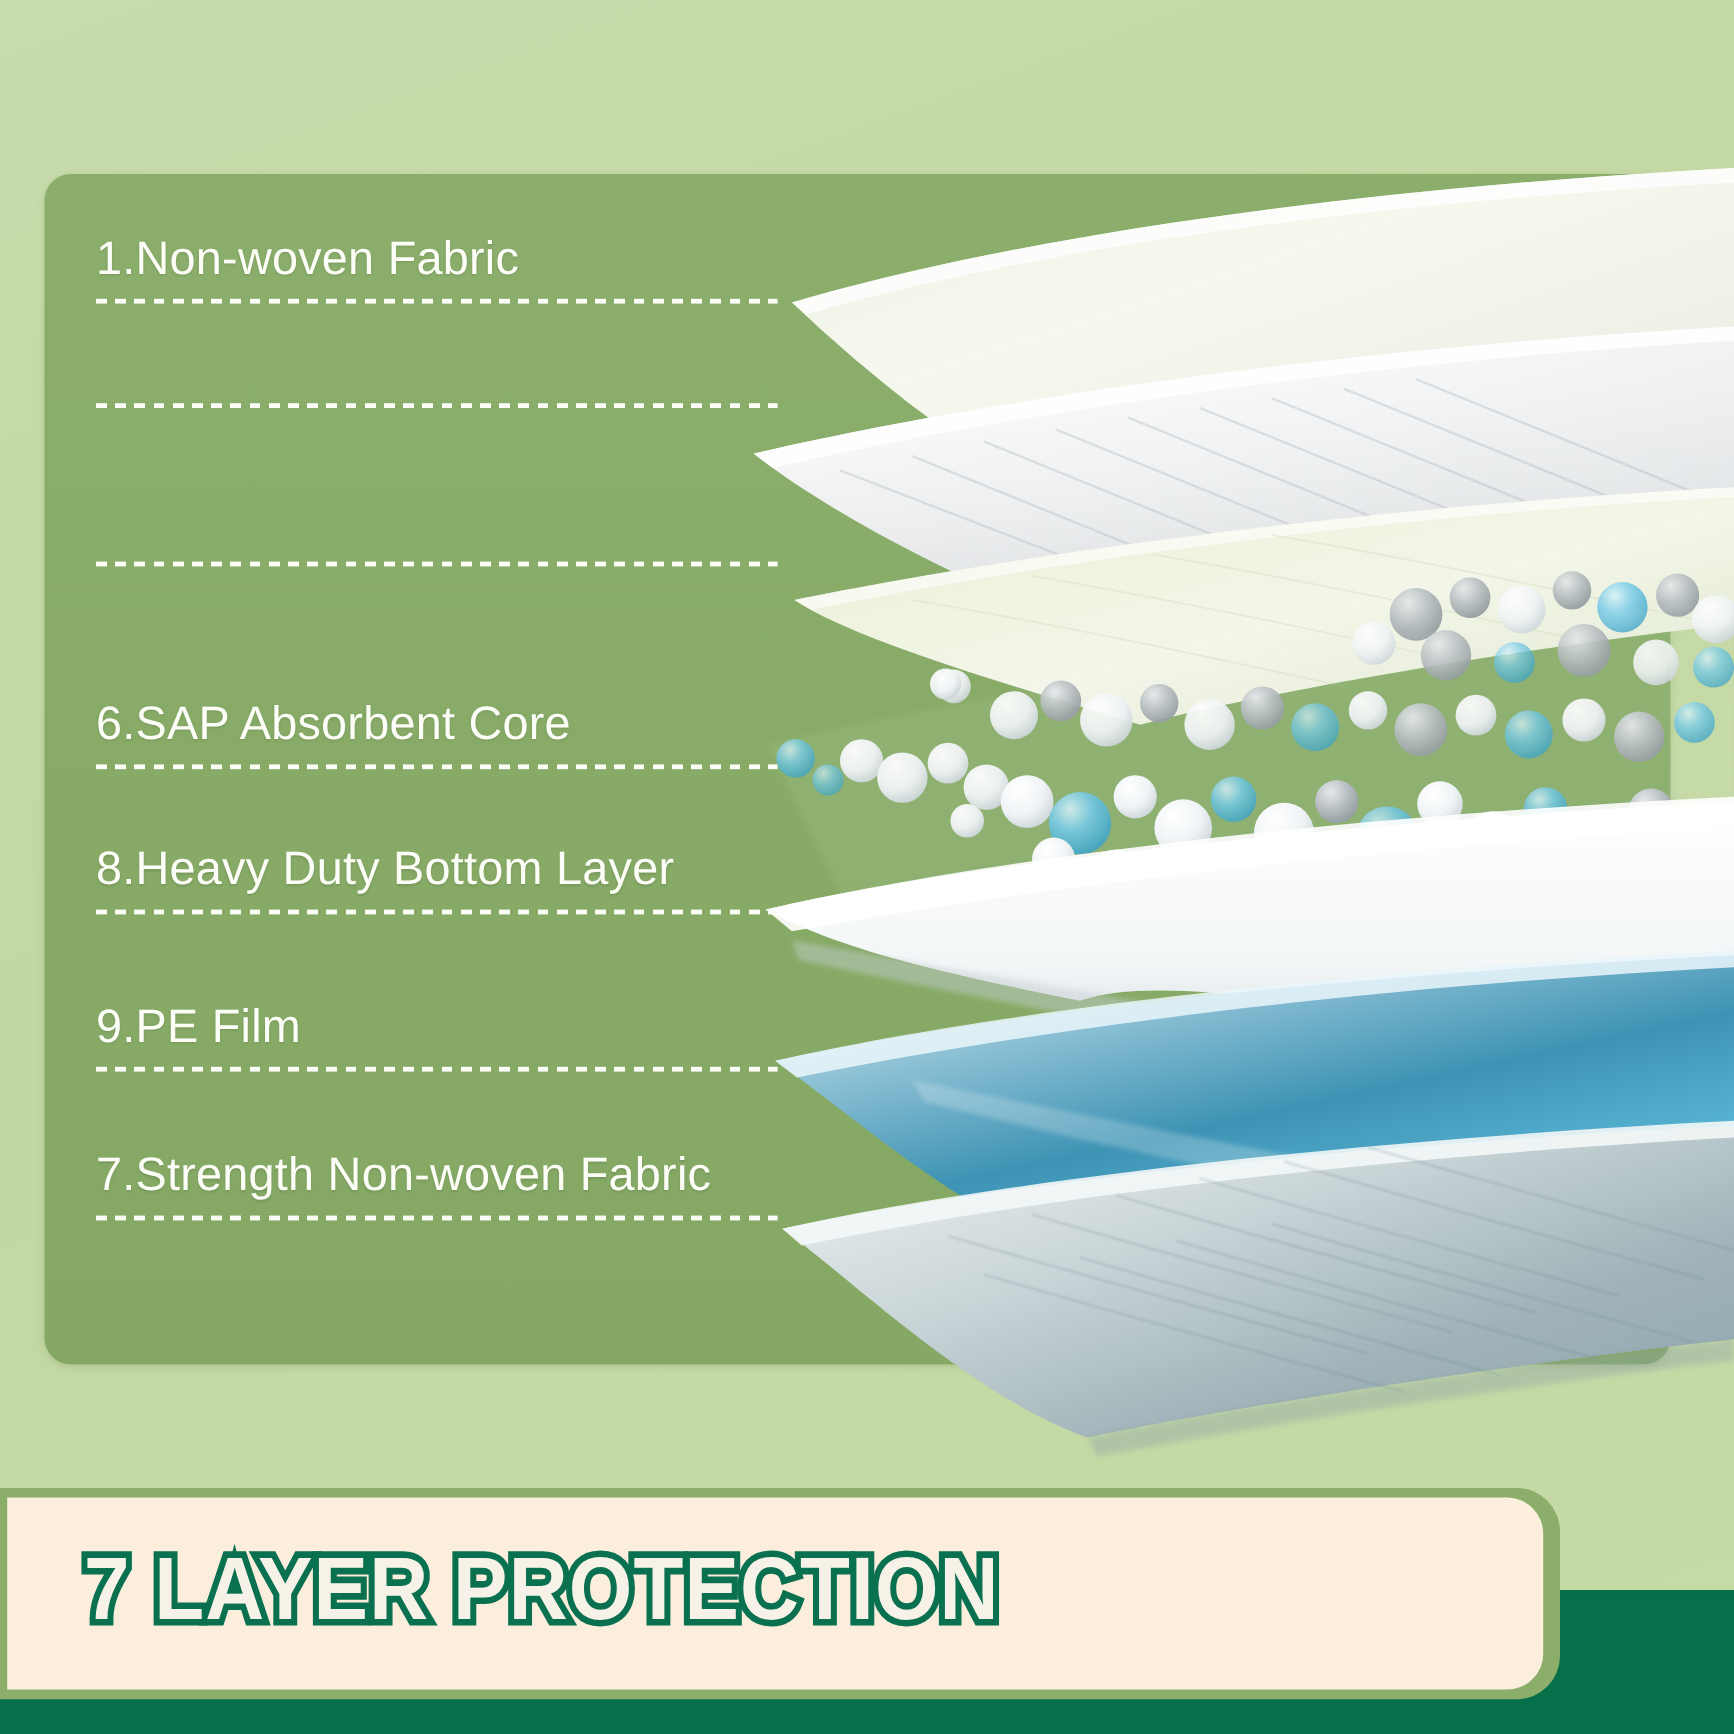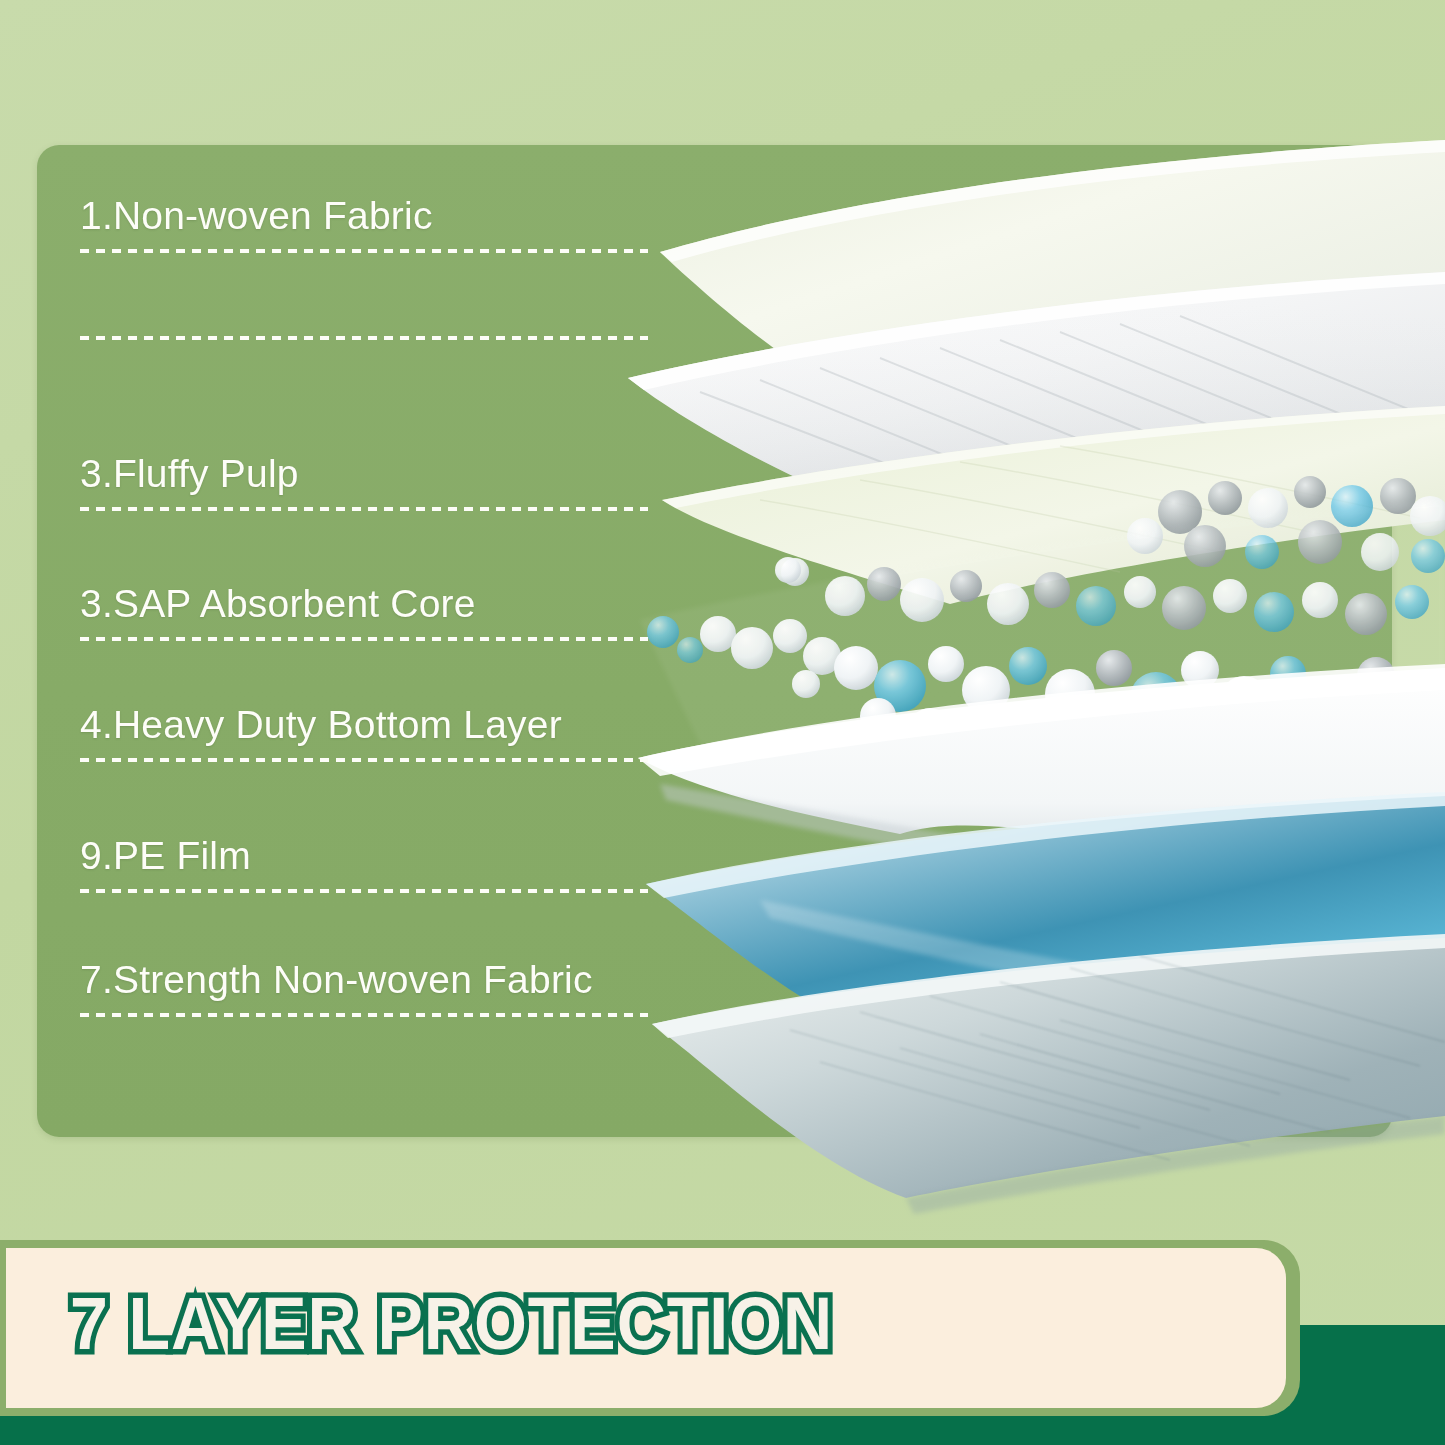--- a/index.html
+++ b/index.html
@@ -310,31 +310,30 @@
     <div class="label-row" style="top:196px">
       <div class="label-text">1.Non-woven Fabric</div>
       <div class="label-rule"></div>
     </div>
 
     <div class="label-row" style="top:322px">
       <div class="label-rule"></div>
     </div>
 
     <div class="label-row" style="top:454px">
-      <div class="label-text">3.Fluffy Pulp</div>
       <div class="label-rule"></div>
     </div>
 
     <div class="label-row" style="top:584px">
-      <div class="label-text">3.SAP Absorbent Core</div>
+      <div class="label-text">6.SAP Absorbent Core</div>
       <div class="label-rule"></div>
     </div>
 
     <div class="label-row" style="top:705px">
-      <div class="label-text">4.Heavy Duty Bottom Layer</div>
+      <div class="label-text">8.Heavy Duty Bottom Layer</div>
       <div class="label-rule"></div>
     </div>
 
     <div class="label-row" style="top:836px">
       <div class="label-text">9.PE Film</div>
       <div class="label-rule"></div>
     </div>
 
     <div class="label-row" style="top:960px">
       <div class="label-text">7.Strength Non-woven Fabric</div>

